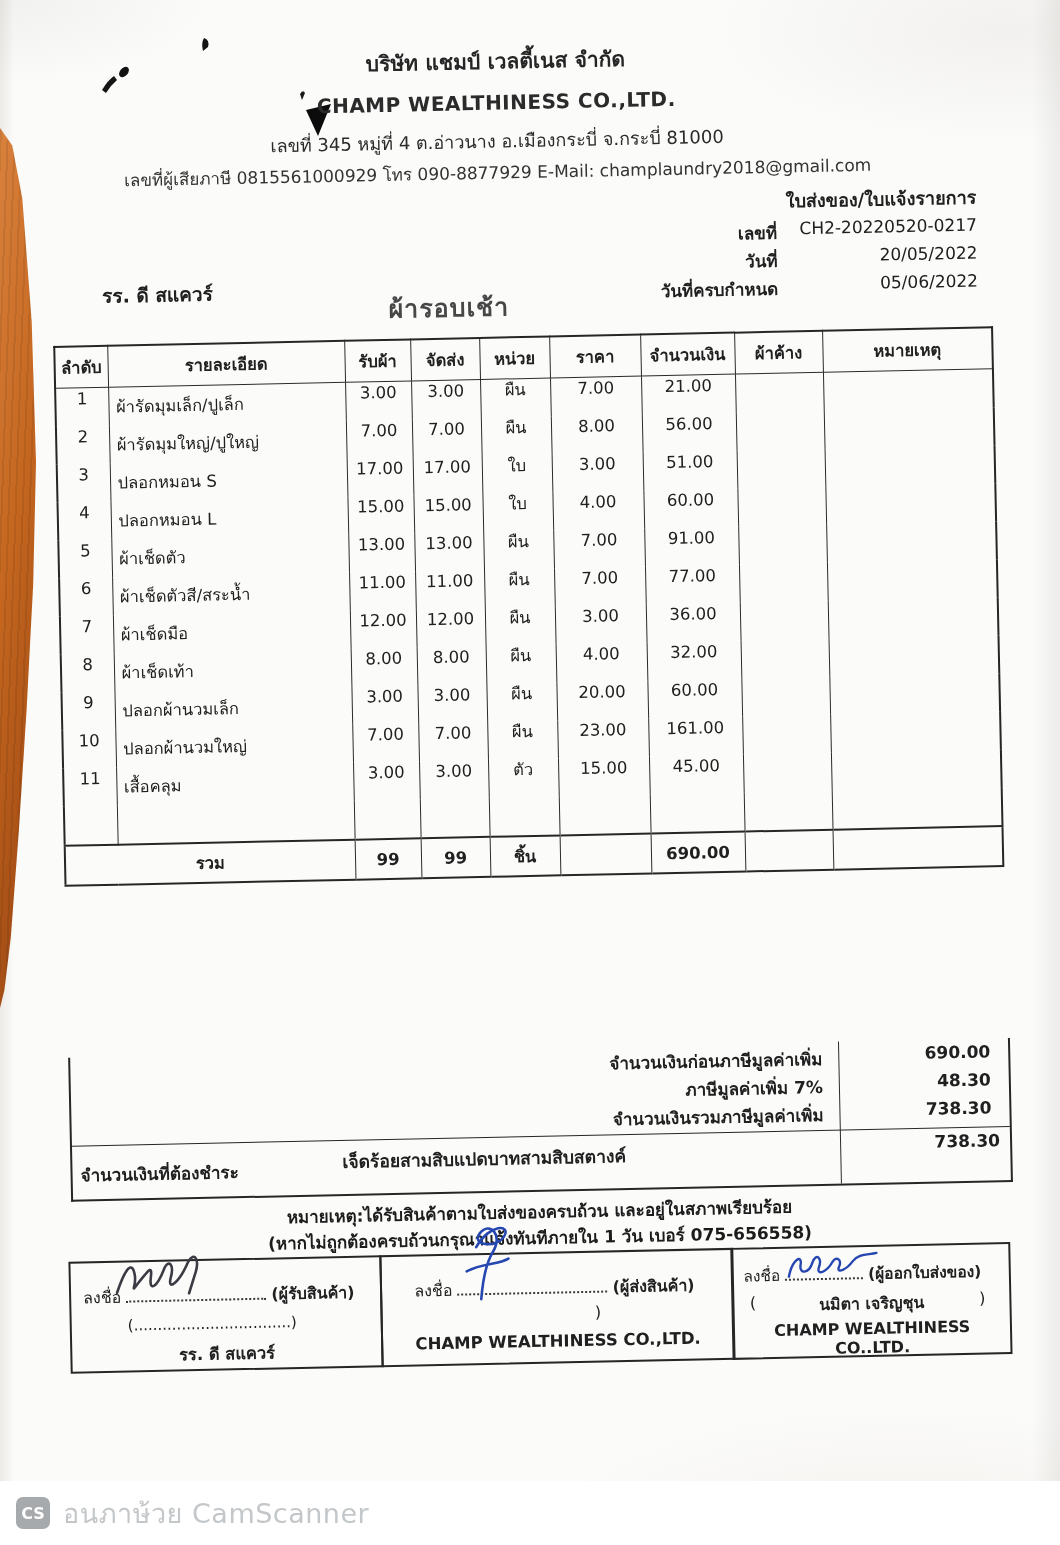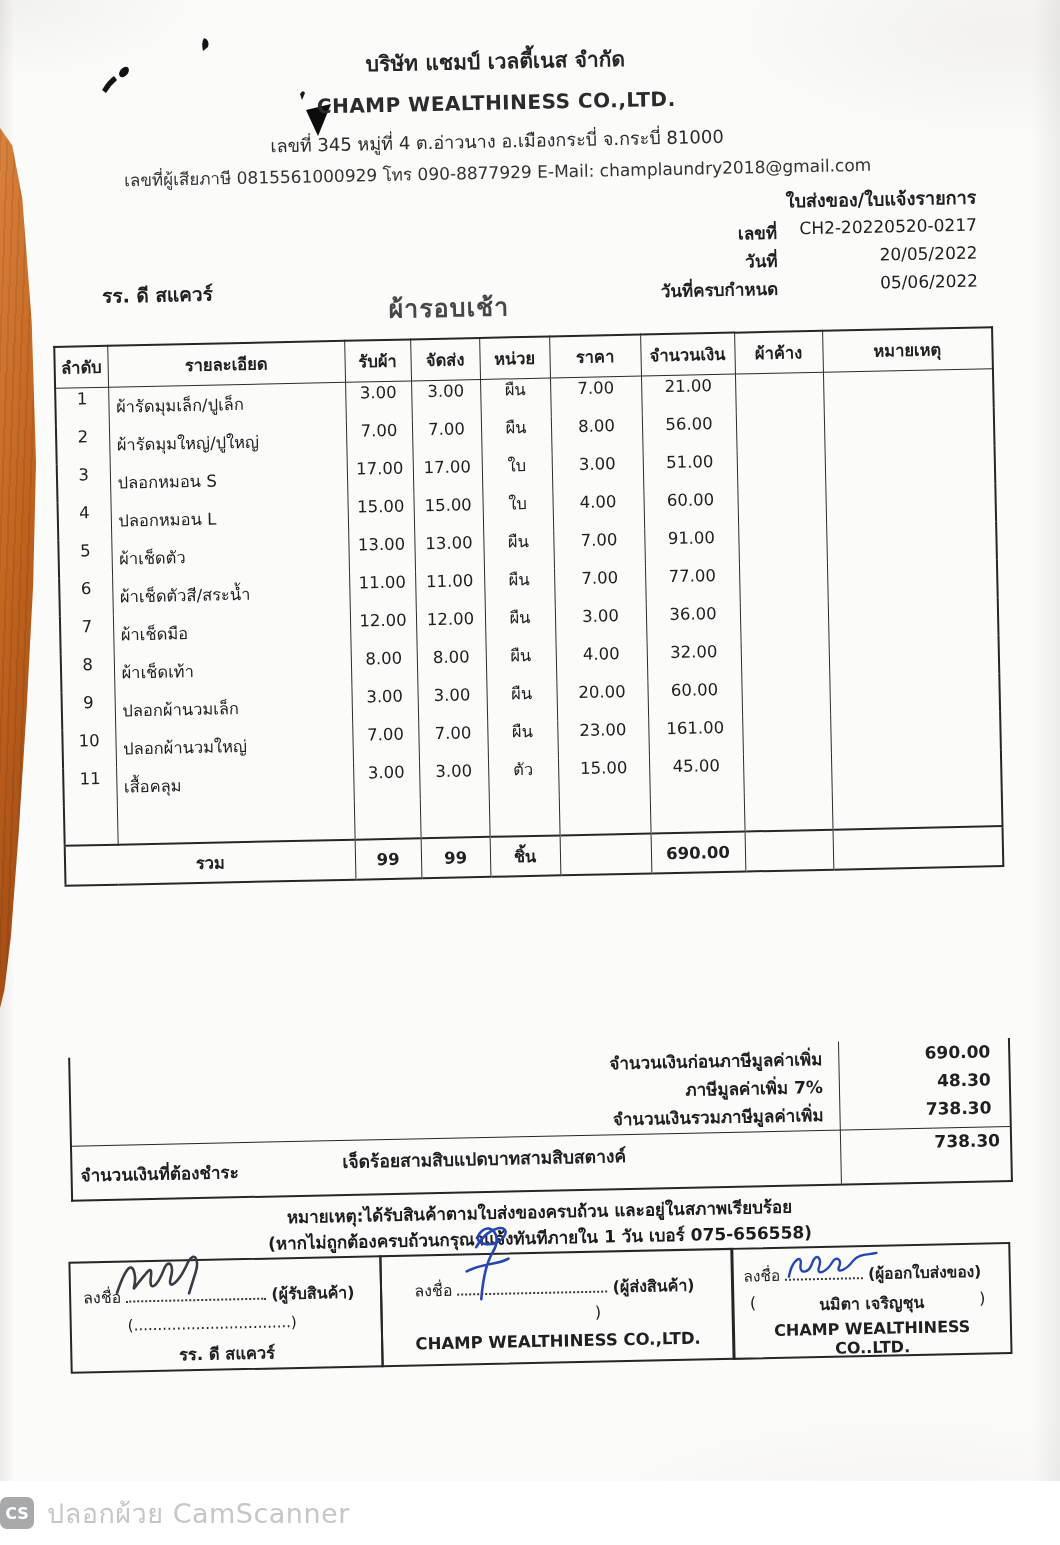--- a/index.html
+++ b/index.html
@@ -56,21 +56,21 @@
   
   .sigwrap{left:58px;top:1252px;width:942px;height:112px;display:flex;}
   .sigbox{position:relative;border:2.2px solid #262626;height:100%;box-sizing:border-box;}
   .sigbox+.sigbox{margin-left:-2.2px;}
   .sb1{width:314px;} .sb2{width:354px;} .sb3{width:280px;}
   .sigline{position:absolute;font-size:16px;white-space:nowrap;}
   .dots{display:inline-block;border-bottom:2.2px dotted #3a3a3a;height:14px;vertical-align:baseline;}
   .sigorg{position:absolute;font-size:16.5px;font-weight:700;text-align:center;left:0;right:0;}
   svg.mark{position:absolute;pointer-events:none;}
   
-  .footer{position:absolute;left:0;right:0;bottom:0;height:64px;background:#ffffff;display:flex;align-items:center;gap:13px;}
+  .footer{position:absolute;left:0;right:0;bottom:0;height:64px;background:#ffffff;display:flex;align-items:center;padding-left:16px;gap:13px;}
   .cs-badge{position:relative;width:34px;height:32px;border-radius:7px;background:#a6aaad;color:#fff;
     display:flex;align-items:center;justify-content:center;font-size:16px;font-weight:700;}
   .cs-badge::after{content:"";position:absolute;left:1px;bottom:-5px;width:13px;height:9px;background:#8e9295;border-radius:2px;z-index:-1;}
   .footer-text{font-size:27px;color:#c4c7c9;letter-spacing:.5px;}
 </style>
 </head>
 <body>
 
 <div class="page">
 
@@ -535,16 +535,16 @@
       <path d="M30 28 C44 4 66 6 58 18 C50 30 24 26 34 14 C44 2 58 16 46 34 C40 44 36 60 34 80 M20 52 C34 44 52 46 62 40" fill="none" stroke="#2747b0" stroke-width="2.6" stroke-linecap="round"></path>
     </svg>
     <svg class="mark" style="left:772px;top:1256px;" width="105" height="34" viewBox="0 0 105 34">
       <path d="M6 26 C10 8 20 4 18 14 C16 24 26 24 30 12 C34 2 40 8 36 18 C34 26 44 22 50 12 C54 6 60 10 56 18 C54 24 64 20 70 12 C76 4 86 6 94 4" fill="none" stroke="#2747b0" stroke-width="2.4" stroke-linecap="round"></path>
     </svg>
 
   </div>
 
   <div class="footer">
     <div class="cs-badge">CS</div>
-    <div class="footer-text">ปลอกผ้วย CamScanner</div>
+    <div class="footer-text">อนภาษ้วย CamScanner</div>
   </div>
 
 </div>
 
 </body></html>

